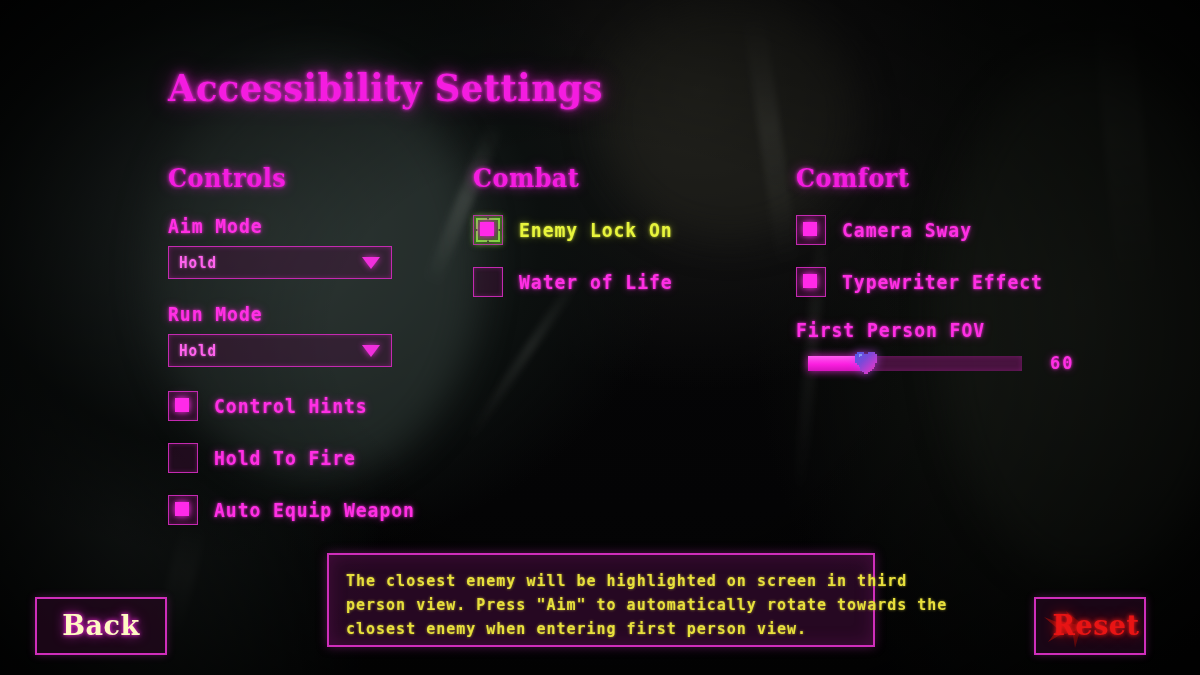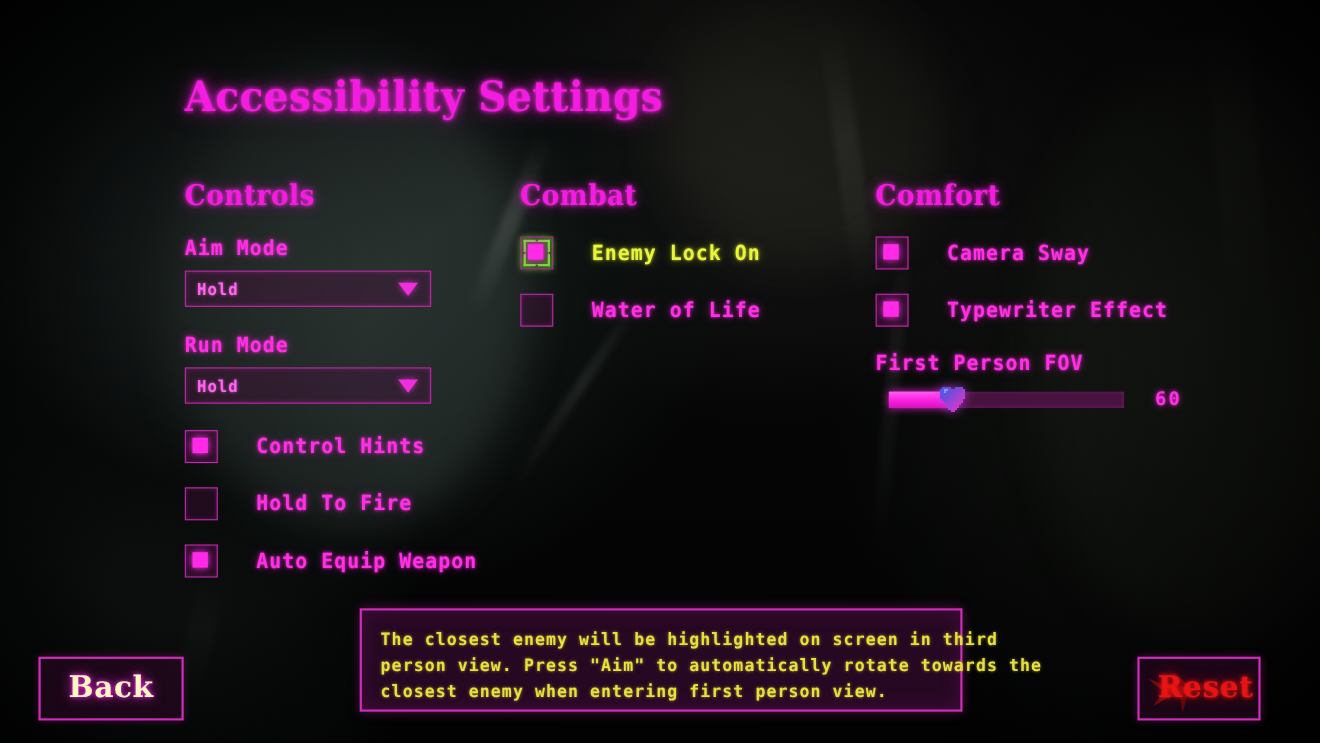--- a/index.html
+++ b/index.html
@@ -145,21 +145,20 @@
     border-top: 12px solid #f02fdc;
     filter: drop-shadow(0 0 3px rgba(240,47,220,0.85));
   }
 
   
   .check-row {
     display: flex;
     align-items: center;
     margin-bottom: 22px;
     cursor: pointer;
-    gap: 19px;
   }
   .checkbox {
     position: relative;
     width: 28px;
     height: 28px;
     flex: 0 0 28px;
     border: 1px solid #c32ab0;
     background: rgba(62,14,54,0.45);
     box-shadow: 0 0 4px rgba(220,40,195,0.3) inset;
     margin-right: 16px;

